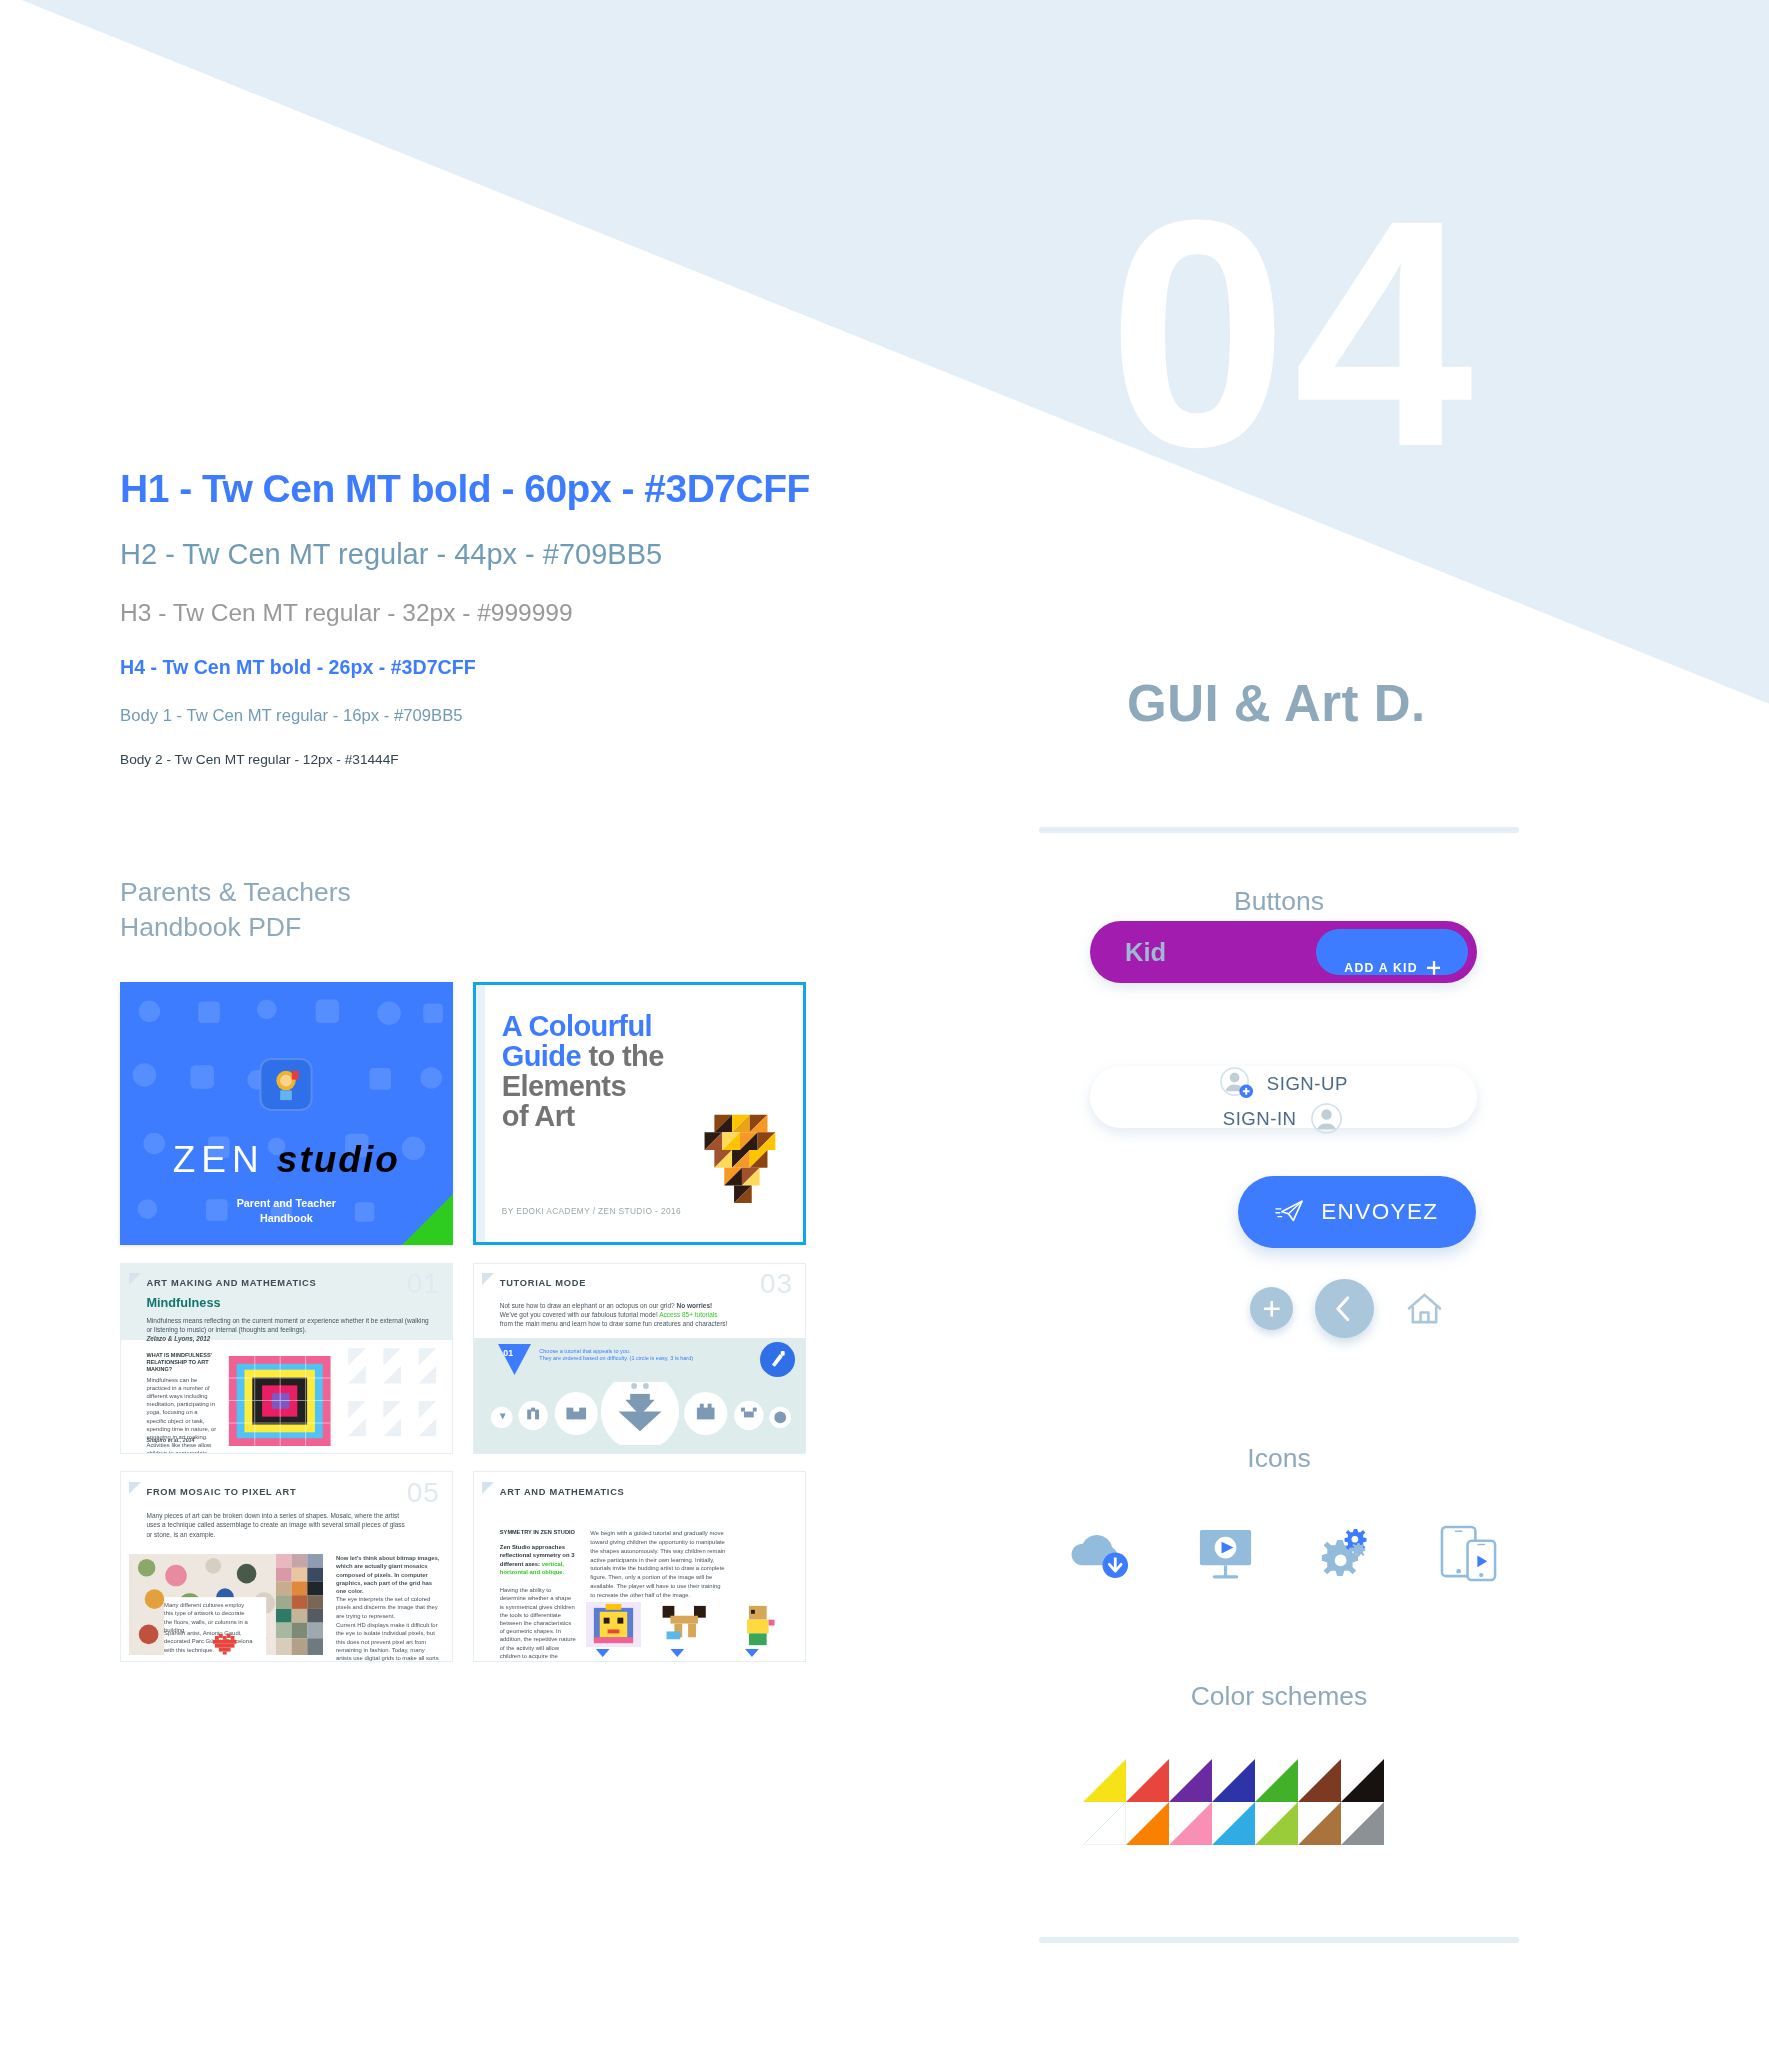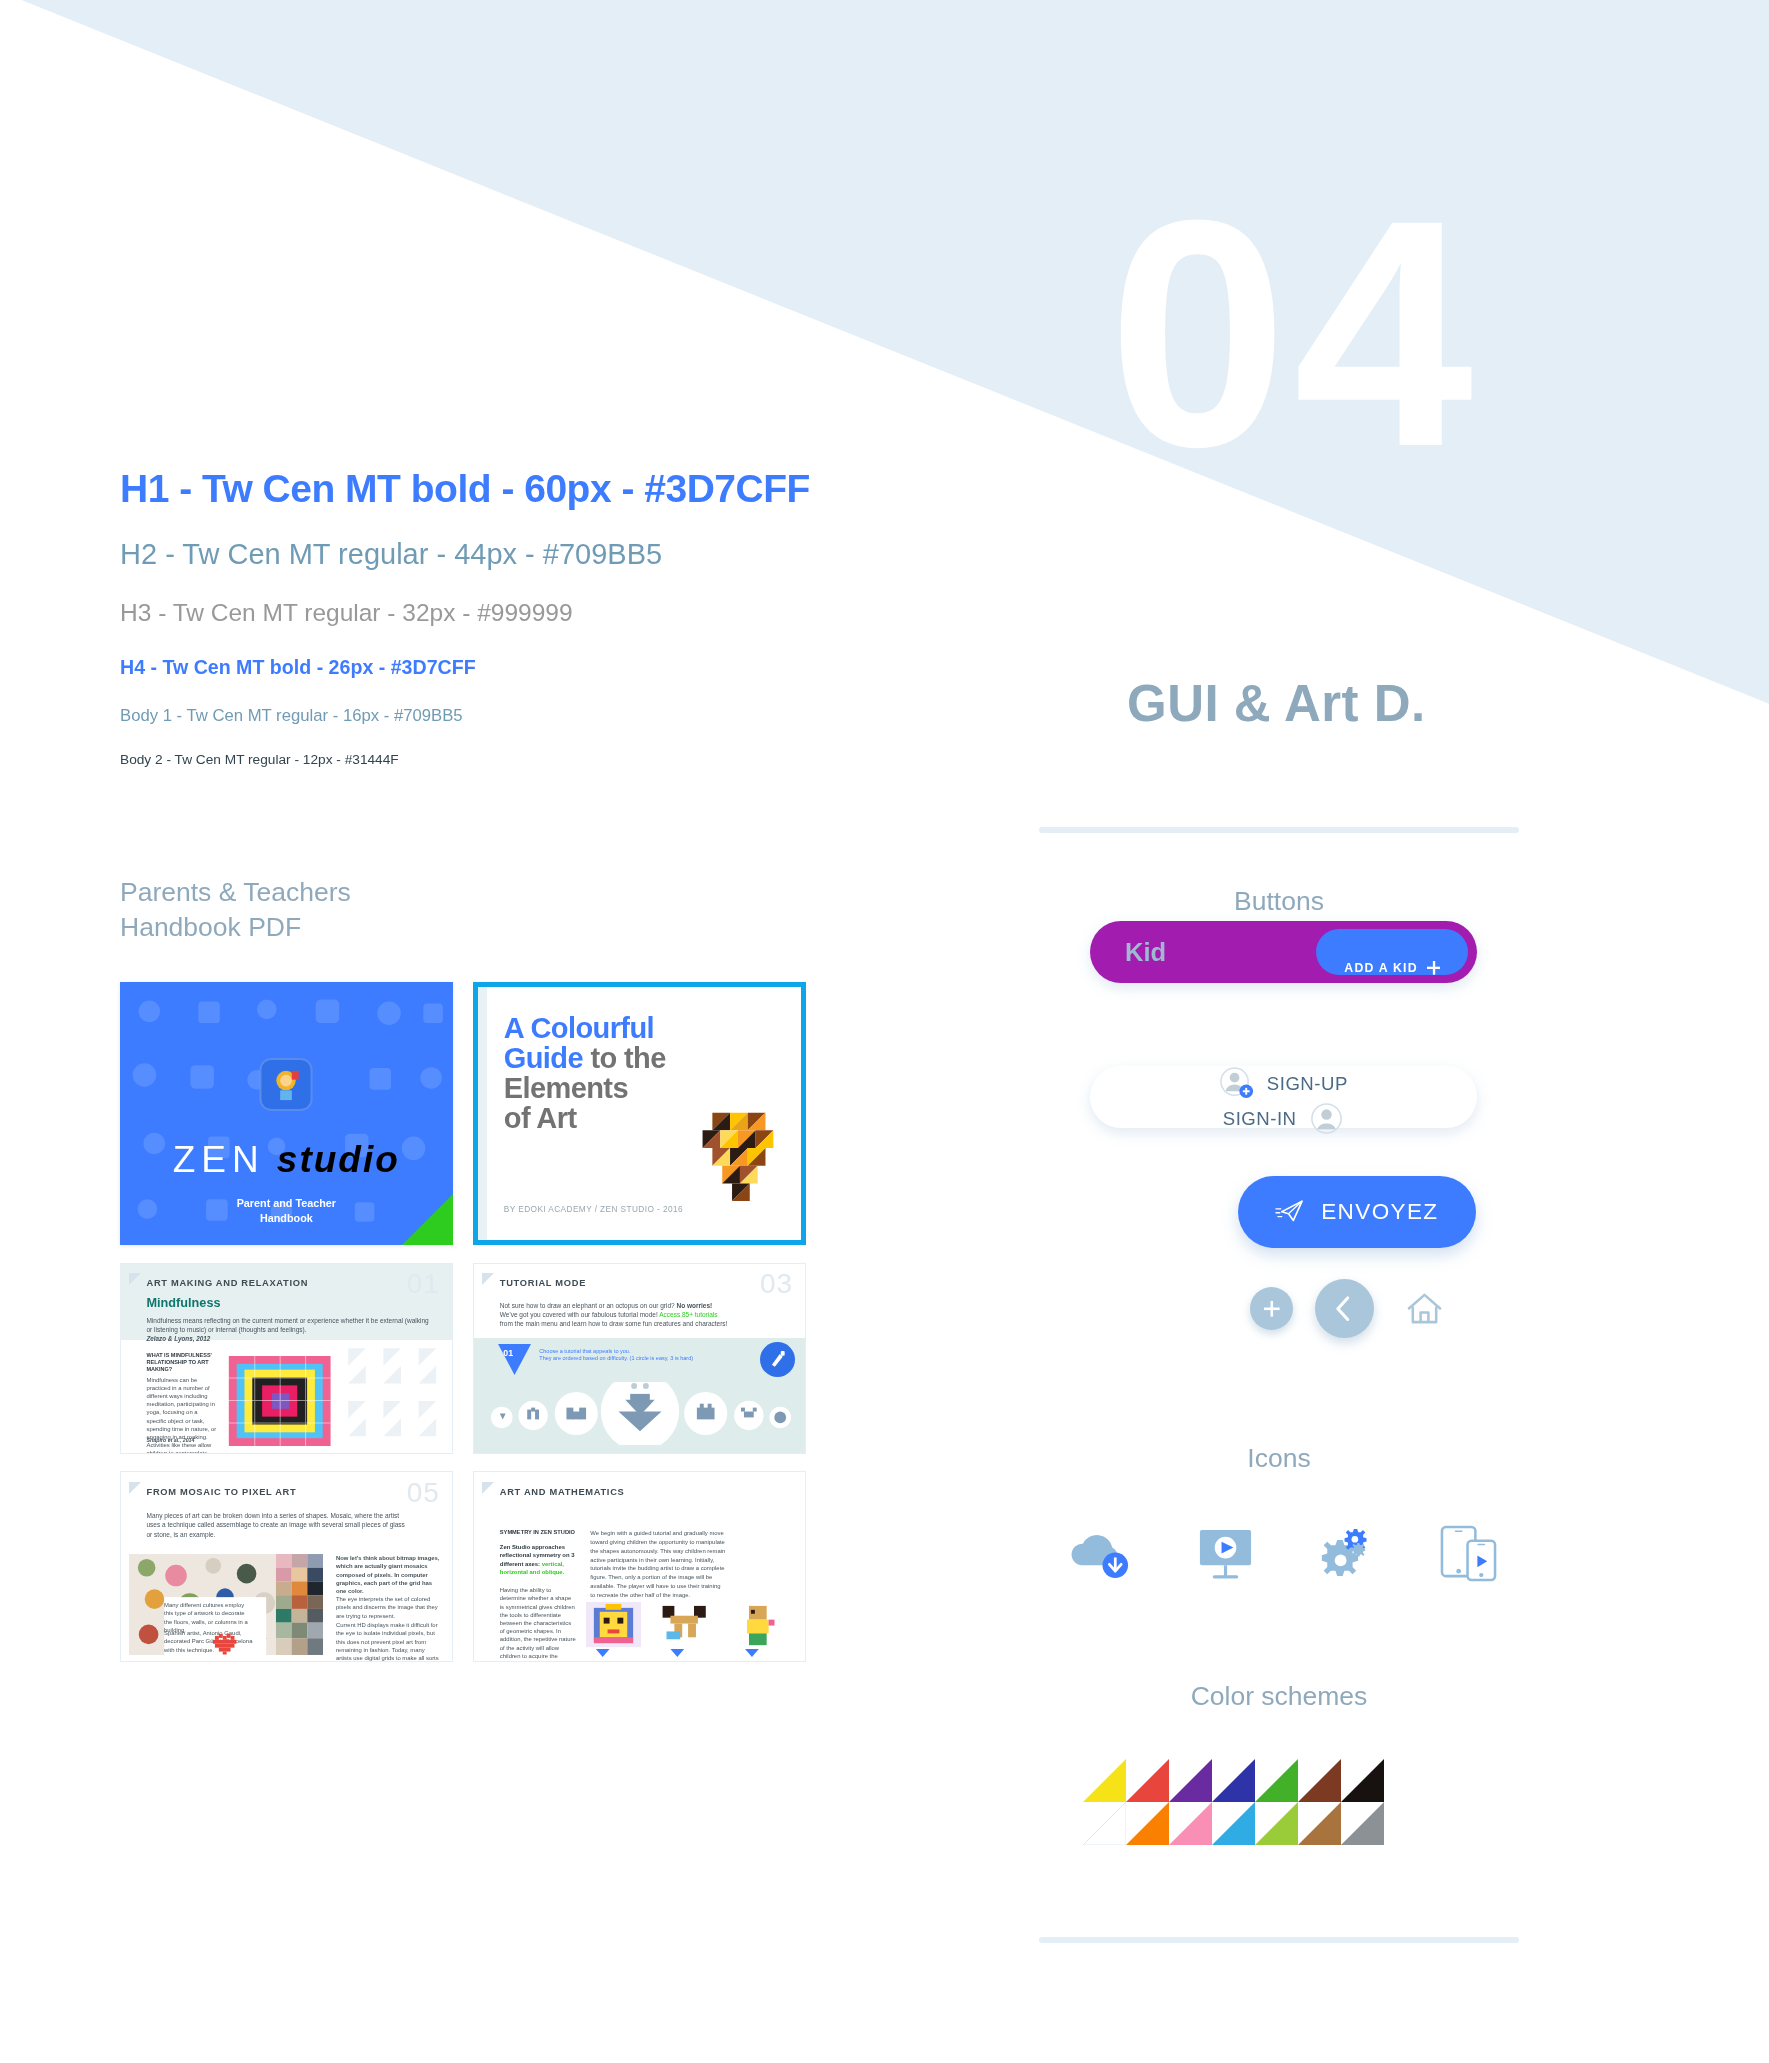--- a/index.html
+++ b/index.html
@@ -96,21 +96,21 @@
   .cover-corner {
     position: absolute; right: 0; bottom: 0;
     width: 0; height: 0;
     border-left: 51px solid transparent;
     border-bottom: 51px solid #2ECC1F;
   }
 
   
   .guide-card {
     width: 333px; height: 263px; background: #ffffff;
-    border: 5px solid #0ea5e9; position: relative; overflow: hidden;
+    border: 3px solid #0ea5e9; position: relative; overflow: hidden;
   }
   .guide-bar { position: absolute; left: 0; top: 0; bottom: 0; width: 8.8px; background: #E8F1F6; }
   .guide-title {
     position: absolute; left: 25.5px; top: 25.5px; width: 216px;
     font-size: 29px; font-weight: bold; line-height: 30px; letter-spacing: -0.6px;
   }
   .gt-blue { color: #3D7CFF; }
   .gt-green { color: #737373; text-align: right; }
   .guide-byline {
     position: absolute; left: 25.5px; bottom: 26px;
@@ -338,21 +338,21 @@
       <div class="guide-byline">BY EDOKI ACADEMY / ZEN STUDIO - 2016</div>
     </div>
   </div>
 
   <div class="pdf-row">
 
     <div class="spread">
       <div class="sp-head-band"></div>
       <div class="spread-tab"></div>
       <div class="spread-num">01</div>
-      <div class="spread-kicker">ART MAKING AND RELAXATION</div>
+      <div class="spread-kicker">ART MAKING AND MATHEMATICS</div>
       <div class="spread-sub">Mindfulness</div>
       <div class="spread-body" style="position:absolute;left:25.5px;top:52px;width:284px;">Mindfulness means reflecting on the current moment or experience whether it be external (walking or listening to music) or internal (thoughts and feelings).</div>
       <div style="position:absolute;left:25.5px;top:71px;font-size:6.3px;font-style:italic;font-weight:bold;color:#46535C;">Zelazo &amp; Lyons, 2012</div>
 
       <div style="position:absolute;left:25.5px;top:88px;width:71px;font-size:5.5px;font-weight:bold;color:#2c3940;line-height:7.4px;">WHAT IS MINDFULNESS' RELATIONSHIP TO ART MAKING?</div>
       <div class="mini-col" style="position:absolute;left:25.5px;top:112px;width:71px;">Mindfulness can be practiced in a number of different ways including meditation, participating in yoga, focusing on a specific object or task, spending time in nature, or engaging in art making. Activities like these allow children to contemplate their relationships with their experiences in a structured manner.</div>
       <div style="position:absolute;left:25.5px;top:173px;font-size:5.3px;font-style:italic;font-weight:bold;color:#46535C;">Shapiro et al., 2014</div>
 
       <svg style="position:absolute;right:5.9px;top:84px;" width="225" height="106" viewBox="0 0 230 108">
         <g opacity="0.35" fill="#C9D9E6">

